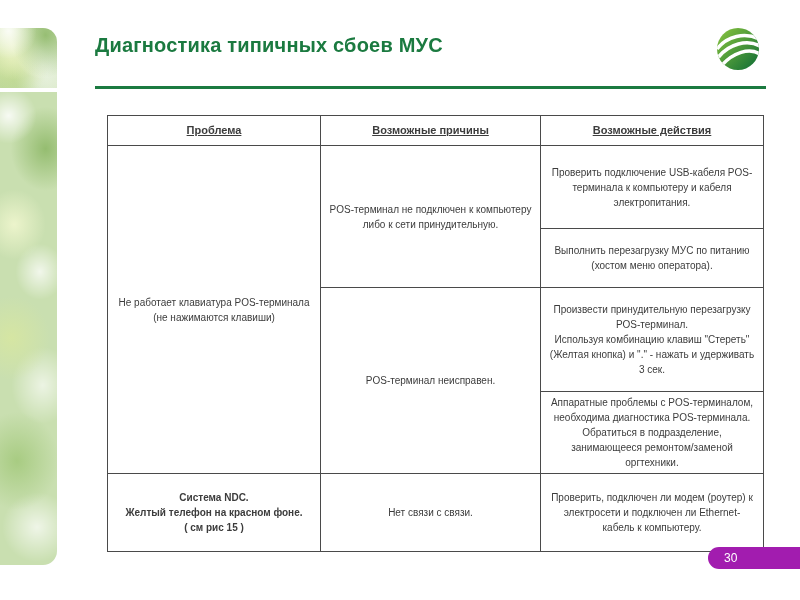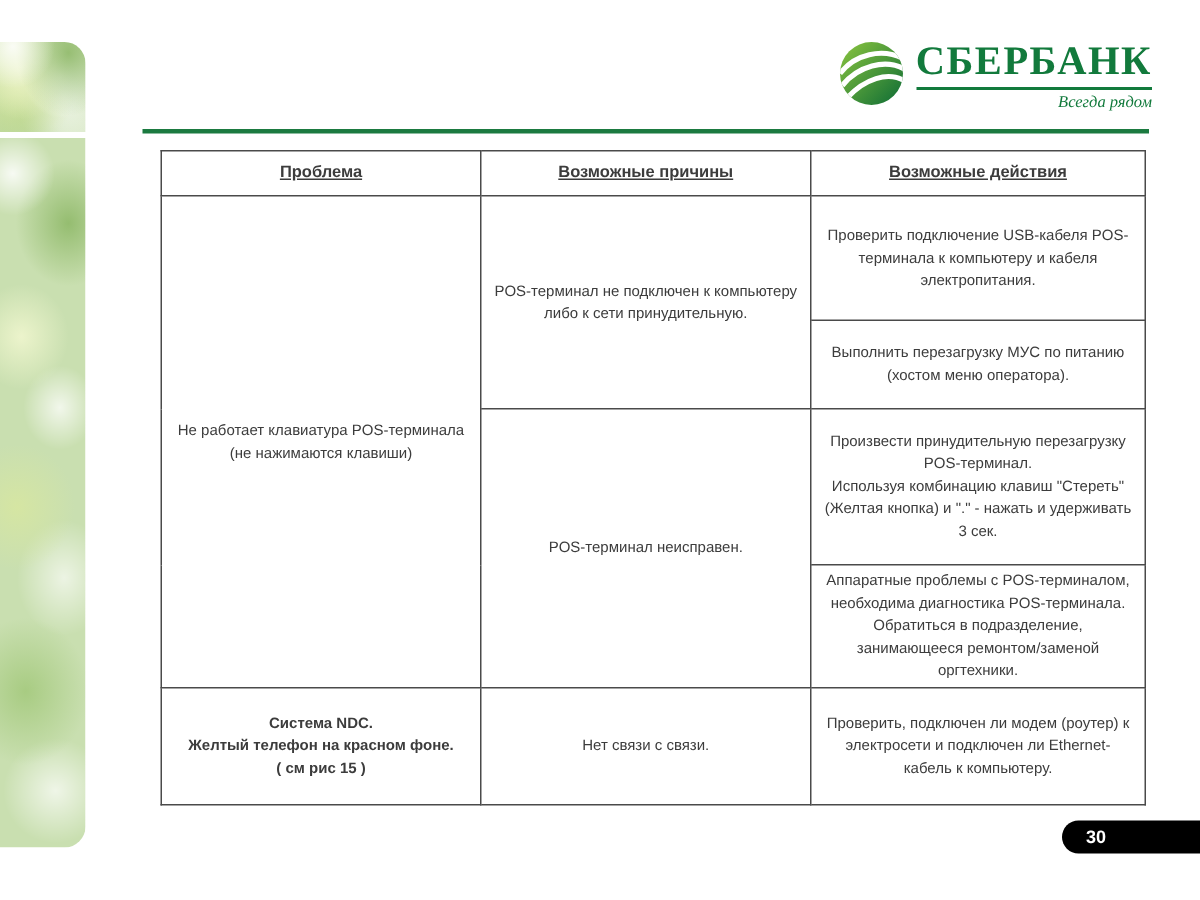--- a/index.html
+++ b/index.html
@@ -40,75 +40,71 @@
     font-family:"Liberation Serif",serif;font-weight:bold;font-size:27px;line-height:30px;
     color:#127a3c;letter-spacing:1px;
   }
   .logo-rule{width:100%;height:2px;background:#127a3c;margin-top:3px;}
   .logo-tagline{
     font-family:"Liberation Serif",serif;font-style:italic;font-size:11px;color:#127a3c;margin-top:2px;
   }
 
   
   table.diag{
-    position:absolute;left:107px;top:100px;width:656px;
+    position:absolute;left:107px;top:115px;width:656px;
     border-collapse:collapse;table-layout:fixed;
     color:#3c3c3c;font-size:10px;line-height:1.5;padding-left:32px;
   }
   table.diag col.c1{width:213px;} table.diag col.c2{width:220px;} table.diag col.c3{width:223px;}
   table.diag th, table.diag td{border:1px solid #4a4a4a;vertical-align:middle;padding:3px 7px;}
   table.diag th{
     font-size:11px;font-weight:bold;text-decoration:underline;text-align:center;height:29px;padding:0;
   }
   td.center{text-align:center;}
   td.left{text-align:center;}
   .preline{white-space:pre-line;}
   td.bold{font-weight:bold;}
   tr.r1{height:83px;} tr.r2{height:59px;} tr.r3{height:104px;} tr.r4{height:61px;} tr.r5{height:78px;}
 
   
   .page-badge{
     position:absolute;right:0;top:547px;width:92px;height:22px;
-    background:#000000;border-radius:11px 0 0 11px;
-    color:#ffffff;font-weight:bold;font-size:12px;line-height:22px;padding-left:16px;box-sizing:border-box;
+    background:#a21caf;border-radius:11px 0 0 11px;
+    color:#ffffff;font-weight:normal;font-size:12px;line-height:22px;padding-left:16px;box-sizing:border-box;
   }
 </style>
 </head>
 <body>
 
 <div class="slide">
 
   <div class="foliage foliage-top"></div>
   <div class="foliage foliage-main"></div>
 
+  <div class="title">Диагностика типичных сбоев МУС</div>
   <div class="title-divider"></div>
 
   <div class="logo">
     <svg class="logo-emblem" viewBox="0 0 44 44">
       <defs>
         <linearGradient id="lg" x1="0" y1="0" x2="1" y2="1">
           <stop offset="0" stop-color="#8cc63f"></stop>
           <stop offset="1" stop-color="#0c6b35"></stop>
         </linearGradient>
         <clipPath id="clip">
             <circle cx="22" cy="22" r="21"></circle>
           </clipPath>
       </defs>
       <circle cx="22" cy="22" r="21" fill="url(#lg)"></circle>
       <g clip-path="url(#clip)" stroke="#ffffff" fill="none">
         <path d="M1 22 C 11 9, 29 5, 43 12" stroke-width="3.4"></path>
         <path d="M2.5 30 C 13 17, 31 12, 44 19" stroke-width="3.6"></path>
         <path d="M6 38 C 17 26, 33 20, 44 27" stroke-width="3.4"></path>
       </g>
     </svg>
-    <div class="logo-textblock">
-      <div class="logo-wordmark">СБЕРБАНК</div>
-      <div class="logo-rule"></div>
-      <div class="logo-tagline">Всегда рядом</div>
-    </div>
   </div>
 
   <table class="diag">
     <colgroup>
         <col class="c1">
         <col class="c2">
         <col class="c3">
       </colgroup>
     <tbody>
         <tr>

